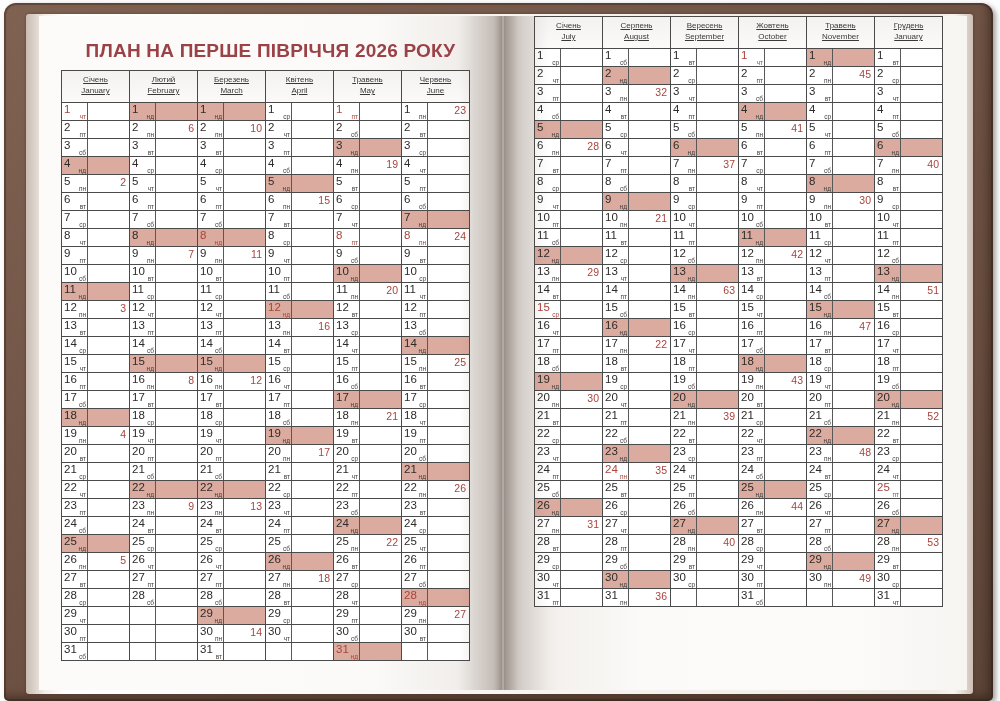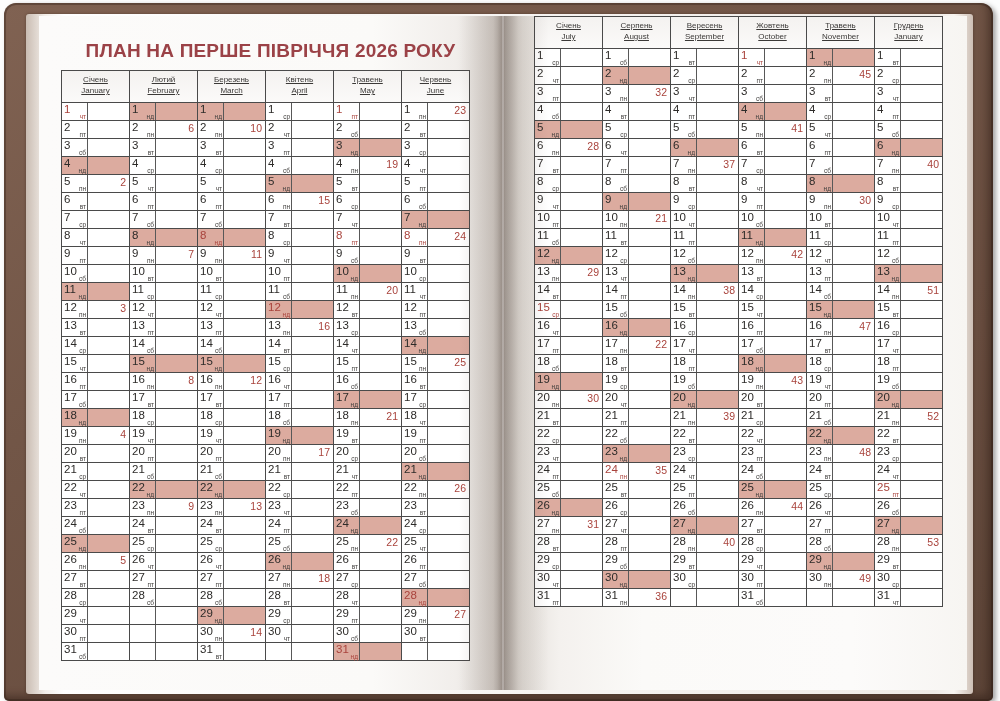--- a/index.html
+++ b/index.html
@@ -2018,21 +2018,21 @@
               <span class="dwd">нд</span>
             </div>
             <div class="note"></div>
           </div>
           <div class="cell">
             <div class="datebox">
               <span class="dnum">14</span>
               <span class="dwd">пн</span>
             </div>
             <div class="note">
-              <span class="wnum">38</span>
+              <span class="wnum">63</span>
             </div>
           </div>
           <div class="cell">
             <div class="datebox">
               <span class="dnum">15</span>
               <span class="dwd">вт</span>
             </div>
             <div class="note"></div>
           </div>
           <div class="cell">

